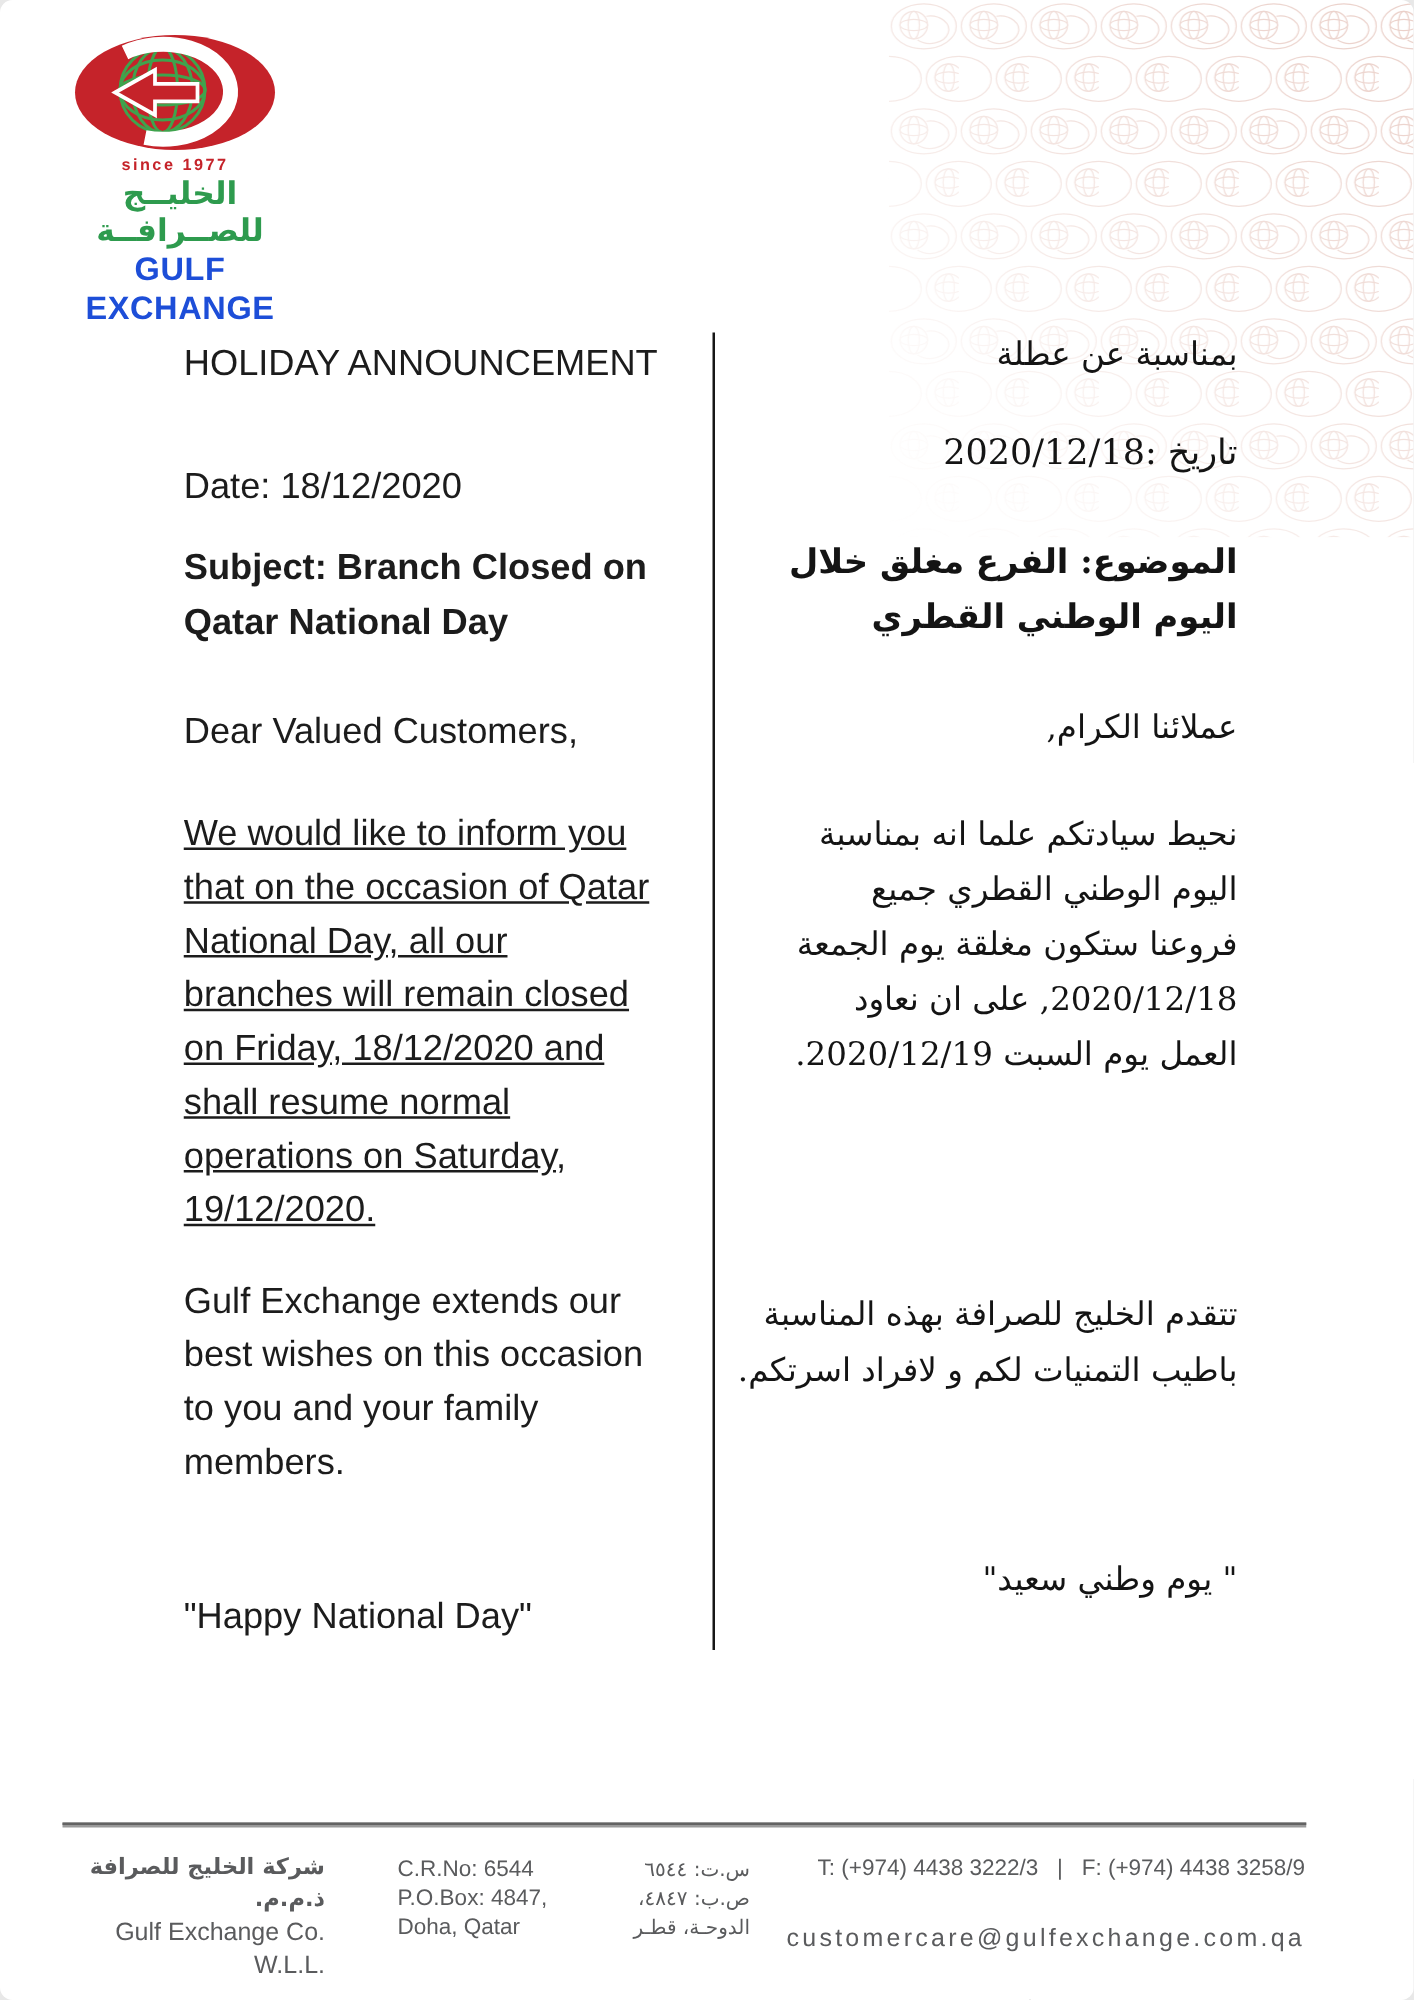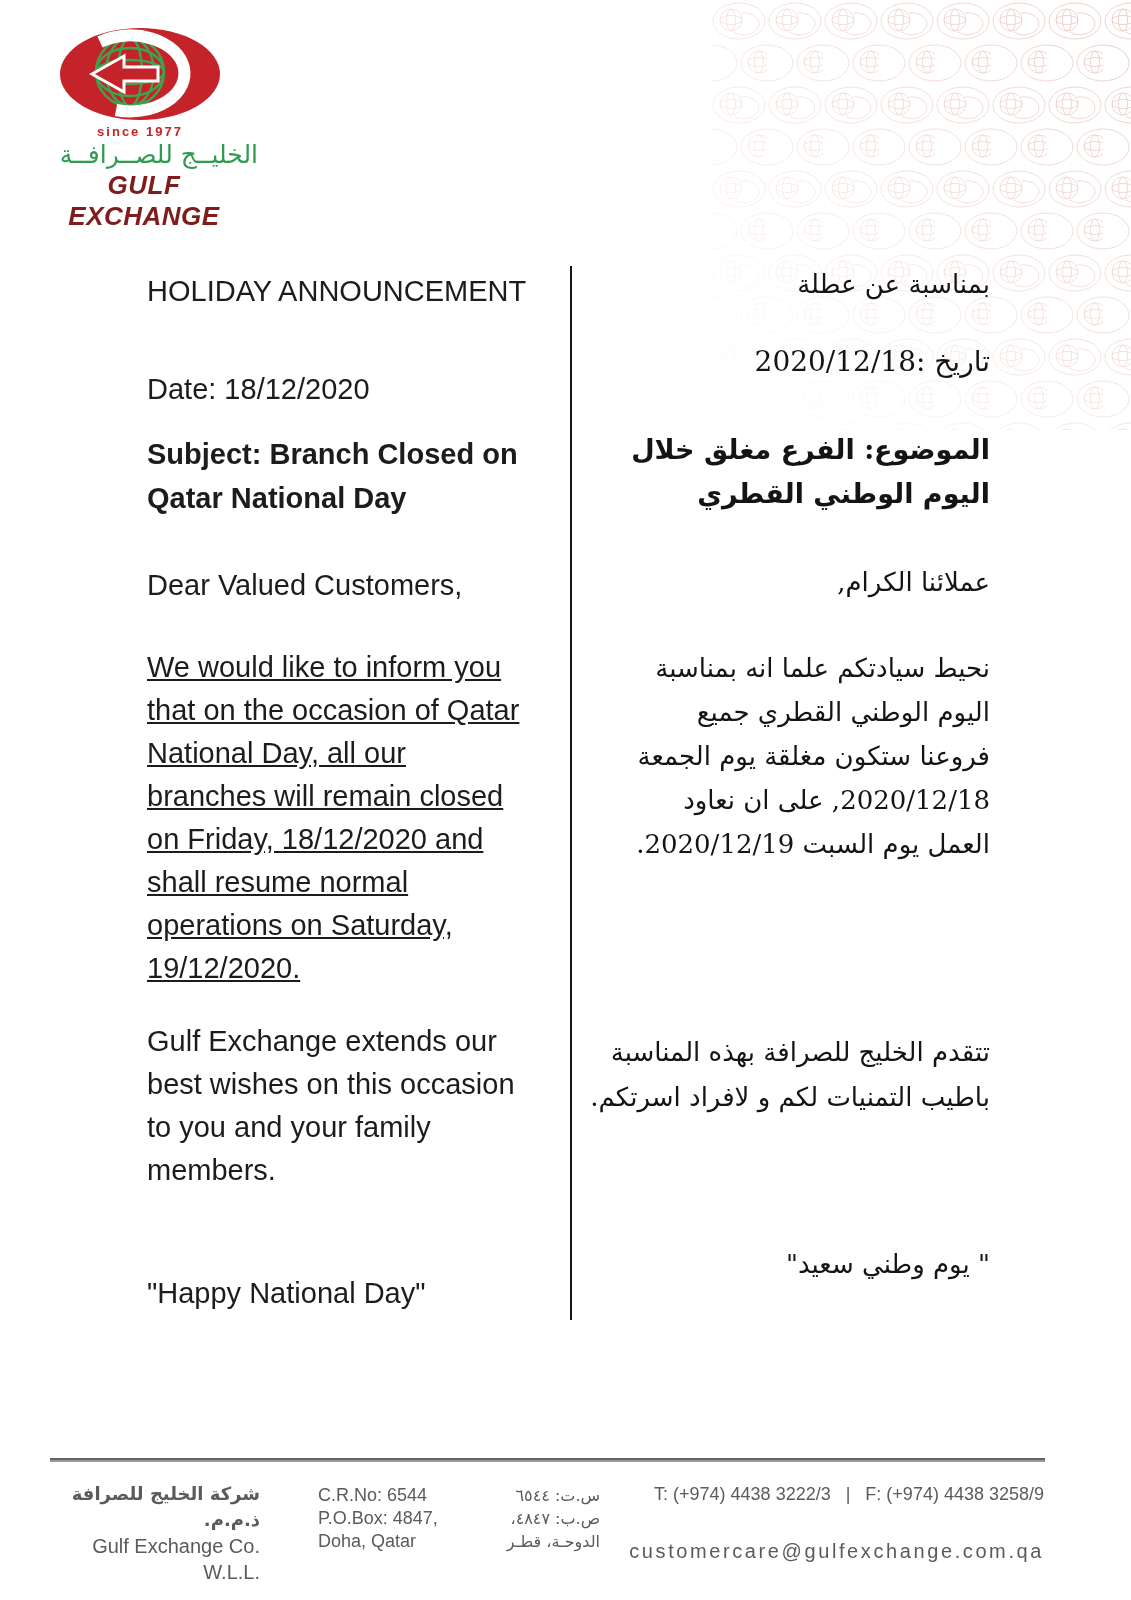--- a/index.html
+++ b/index.html
@@ -1,36 +1,36 @@
 <!DOCTYPE html>
 <html><head>
 <meta charset="utf-8">
 <style>
   html,body { margin:0; padding:0; background:#e8e8e8; }
   .page {
     position:relative; width:1131px; height:1600px; margin:0 auto;
     background:#ffffff; overflow:hidden;
-    font-family:"Liberation Sans", sans-serif; color:#1b1b1b;
+    font-family:"Liberation Sans", sans-serif; color:#1b1b1b;border-radius:10px;
   }
   .abs { position:absolute; }
   .pre { white-space:pre-line; }
 
   
   .wm { top:0; right:0; width:420px; height:430px; pointer-events:none; }
 
   
   .logo { left:30px; top:26px; width:228px; }
   .logo-emblem { display:block; margin-left:28px; }
   .logo-since { width:164px; margin-left:28px; text-align:center;
     color:#c5232a; font-size:13px; font-weight:bold; letter-spacing:2px; margin-top:2px; }
-  .logo-ar { width:228px; text-align:right; color:#2e9b4e; font-weight:normal;
+  .logo-ar { width:228px; text-align:center; color:#2e9b4e; font-weight:bold;
     font-size:25px; line-height:30px; direction:rtl;
     font-family:"DejaVu Sans", sans-serif; margin-top:1px; }
-  .logo-en { width:228px; text-align:center; color:#7f1d1d; font-weight:bold;
-    font-size:26px; letter-spacing:0.5px; margin-top:0px;font-style:italic; }
+  .logo-en { width:228px; text-align:center; color:#1d4ed8; font-weight:bold;
+    font-size:26px; letter-spacing:0.5px; margin-top:0px; }
 
   
   .en { left:147px; width:425px; font-size:29px; line-height:43px; color:#1c1c1c; }
   .ar { right:141px; width:415px; direction:rtl; text-align:right;
     font-family:"DejaVu Serif","DejaVu Sans",sans-serif;
     font-size:26px; line-height:44px; color:#141414; }
   .bold { font-weight:bold; }
 
   .divider { left:570px; top:266px; width:2px; height:1054px; background:#161616; }
 

